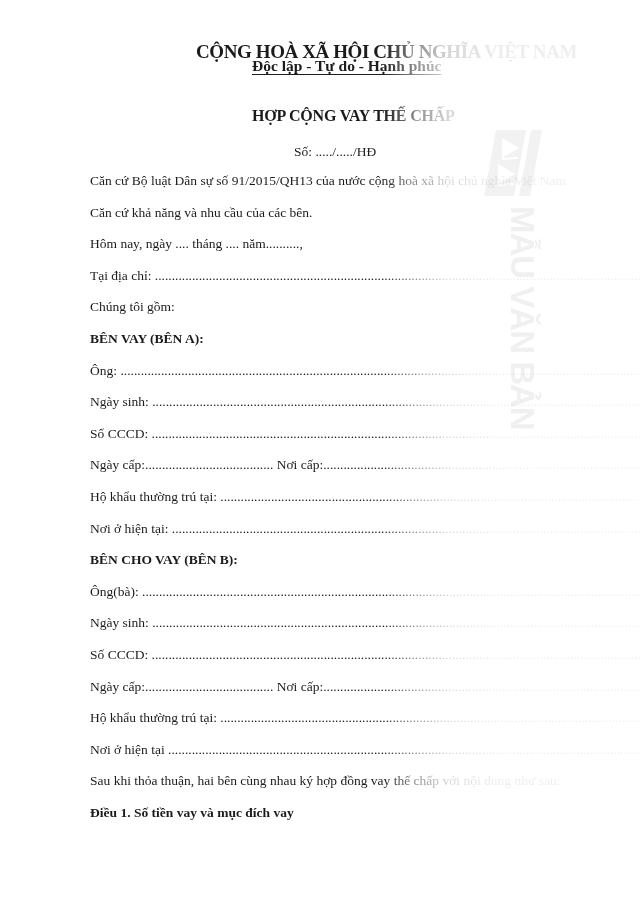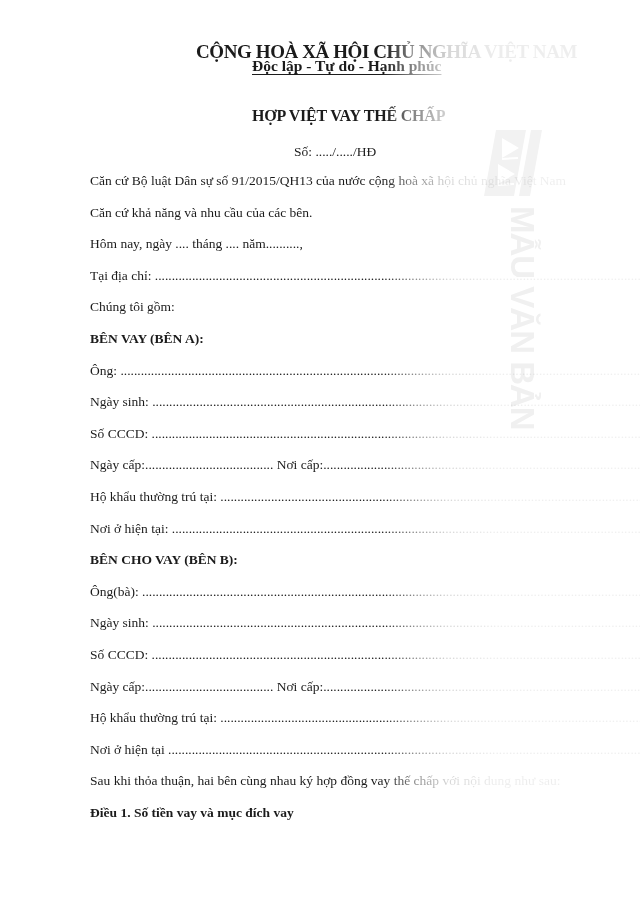--- a/index.html
+++ b/index.html
@@ -88,21 +88,21 @@
         <rect x="14" y="60" width="16" height="2" fill="#ffffff" transform="rotate(-4 14 60)"></rect>
       </svg>
     </div>
     <div class="wm-vtext">MẪU VĂN BẢN</div>
   </div>
 
   <div class="content">
 
     <div class="hline1">CỘNG HOÀ XÃ HỘI CHỦ NGHĨA VIỆT NAM</div>
     <div class="hline2">Độc lập - Tự do - Hạnh phúc</div>
-    <div class="doc-title">HỢP VIỆT VAY THẾ CHẤP</div>
+    <div class="doc-title">HỢP CỘNG VAY THẾ CHẤP</div>
     <div class="doc-number">Số: ...../...../HĐ</div>
 
     <div class="body-lines">
       <div class="line">Căn cứ Bộ luật Dân sự số 91/2015/QH13 của nước cộng hoà xã hội chủ nghĩa Việt Nam</div>
       <div class="line">Căn cứ khả năng và nhu cầu của các bên.</div>
       <div class="line">Hôm nay, ngày .... tháng .... năm..........,</div>
       <div class="line">Tại địa chỉ: ................................................................................................................................................................</div>
       <div class="line">Chúng tôi gồm:</div>
       <div class="line bold">BÊN VAY (BÊN A):</div>
       <div class="line">Ông: ................................................................................................................................................................</div>

